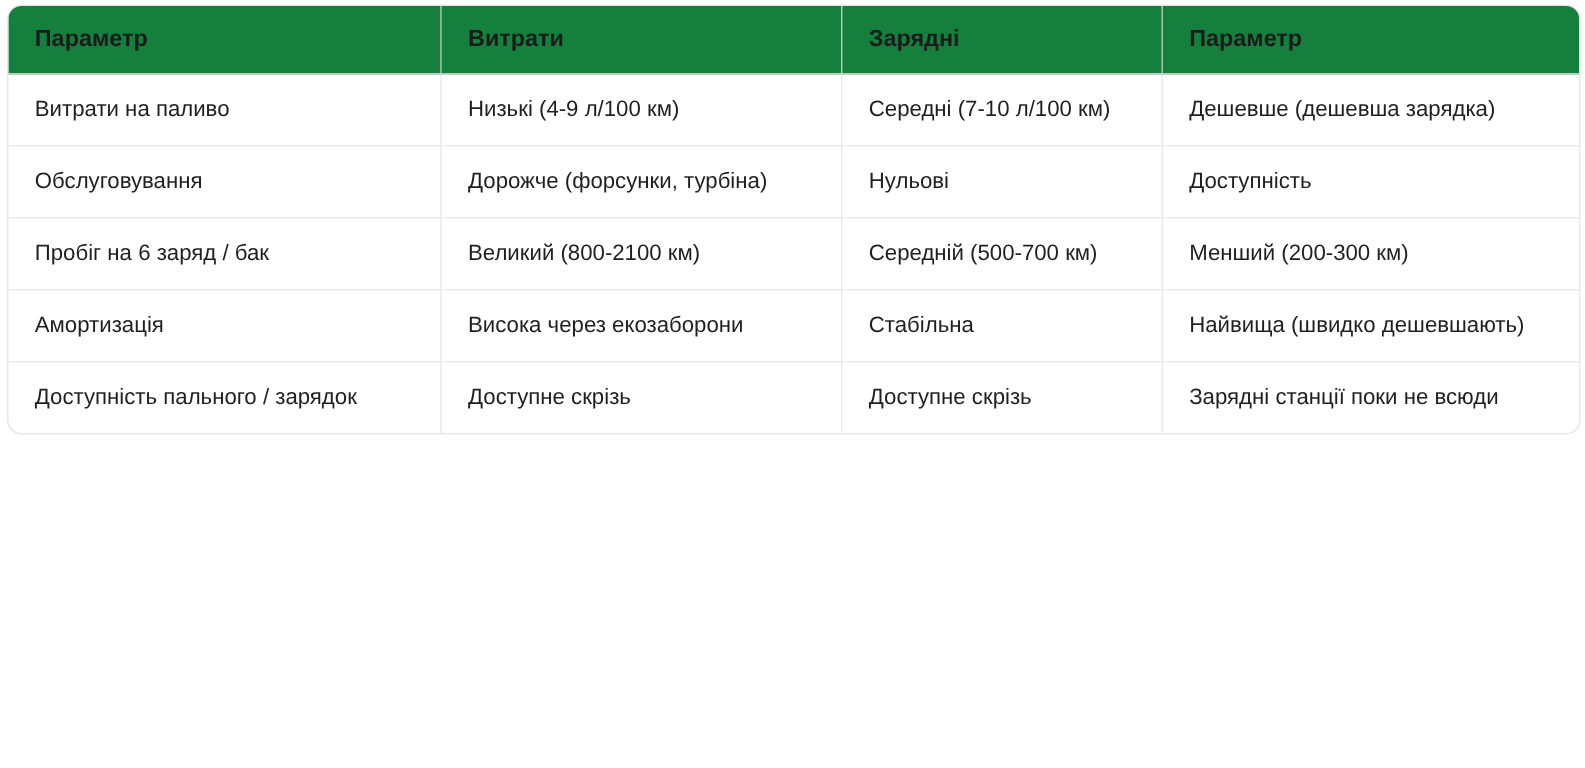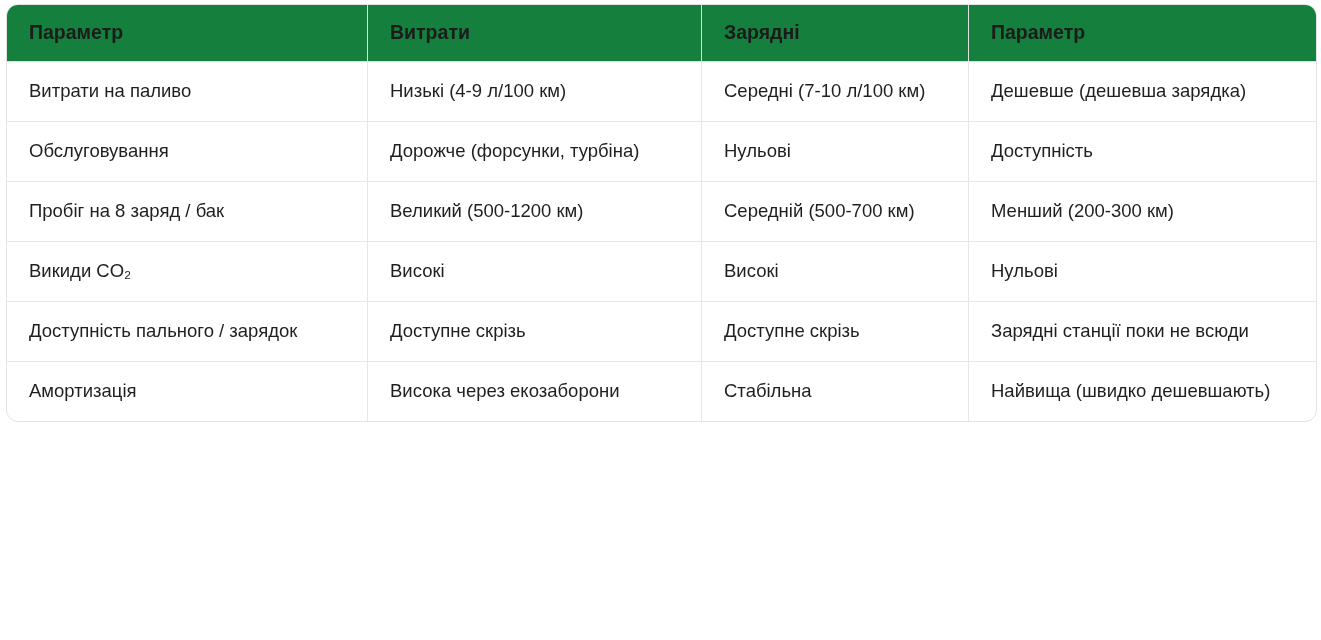--- a/index.html
+++ b/index.html
@@ -88,38 +88,32 @@
         <td>Середні (7-10 л/100 км)</td>
         <td>Дешевше (дешевша зарядка)</td>
       </tr>
       <tr>
         <td>Обслуговування</td>
         <td>Дорожче (форсунки, турбіна)</td>
         <td>Нульові</td>
         <td>Доступність</td>
       </tr>
       <tr>
-        <td>Пробіг на 8 заряд / бак</td>
-        <td>Великий (500-1200 км)</td>
+        <td>Пробіг на 6 заряд / бак</td>
+        <td>Великий (800-2100 км)</td>
         <td>Середній (500-700 км)</td>
         <td>Менший (200-300 км)</td>
       </tr>
       <tr>
-        <td>Викиди CO₂</td>
-        <td>Високі</td>
-        <td>Високі</td>
-        <td>Нульові</td>
+        <td>Амортизація</td>
+        <td>Висока через екозаборони</td>
+        <td>Стабільна</td>
+        <td>Найвища (швидко дешевшають)</td>
       </tr>
       <tr>
         <td>Доступність пального / зарядок</td>
         <td>Доступне скрізь</td>
         <td>Доступне скрізь</td>
         <td>Зарядні станції поки не всюди</td>
       </tr>
-      <tr>
-        <td>Амортизація</td>
-        <td>Висока через екозаборони</td>
-        <td>Стабільна</td>
-        <td>Найвища (швидко дешевшають)</td>
-      </tr>
     </tbody>
   </table>
 </div>
 
 </body></html>

